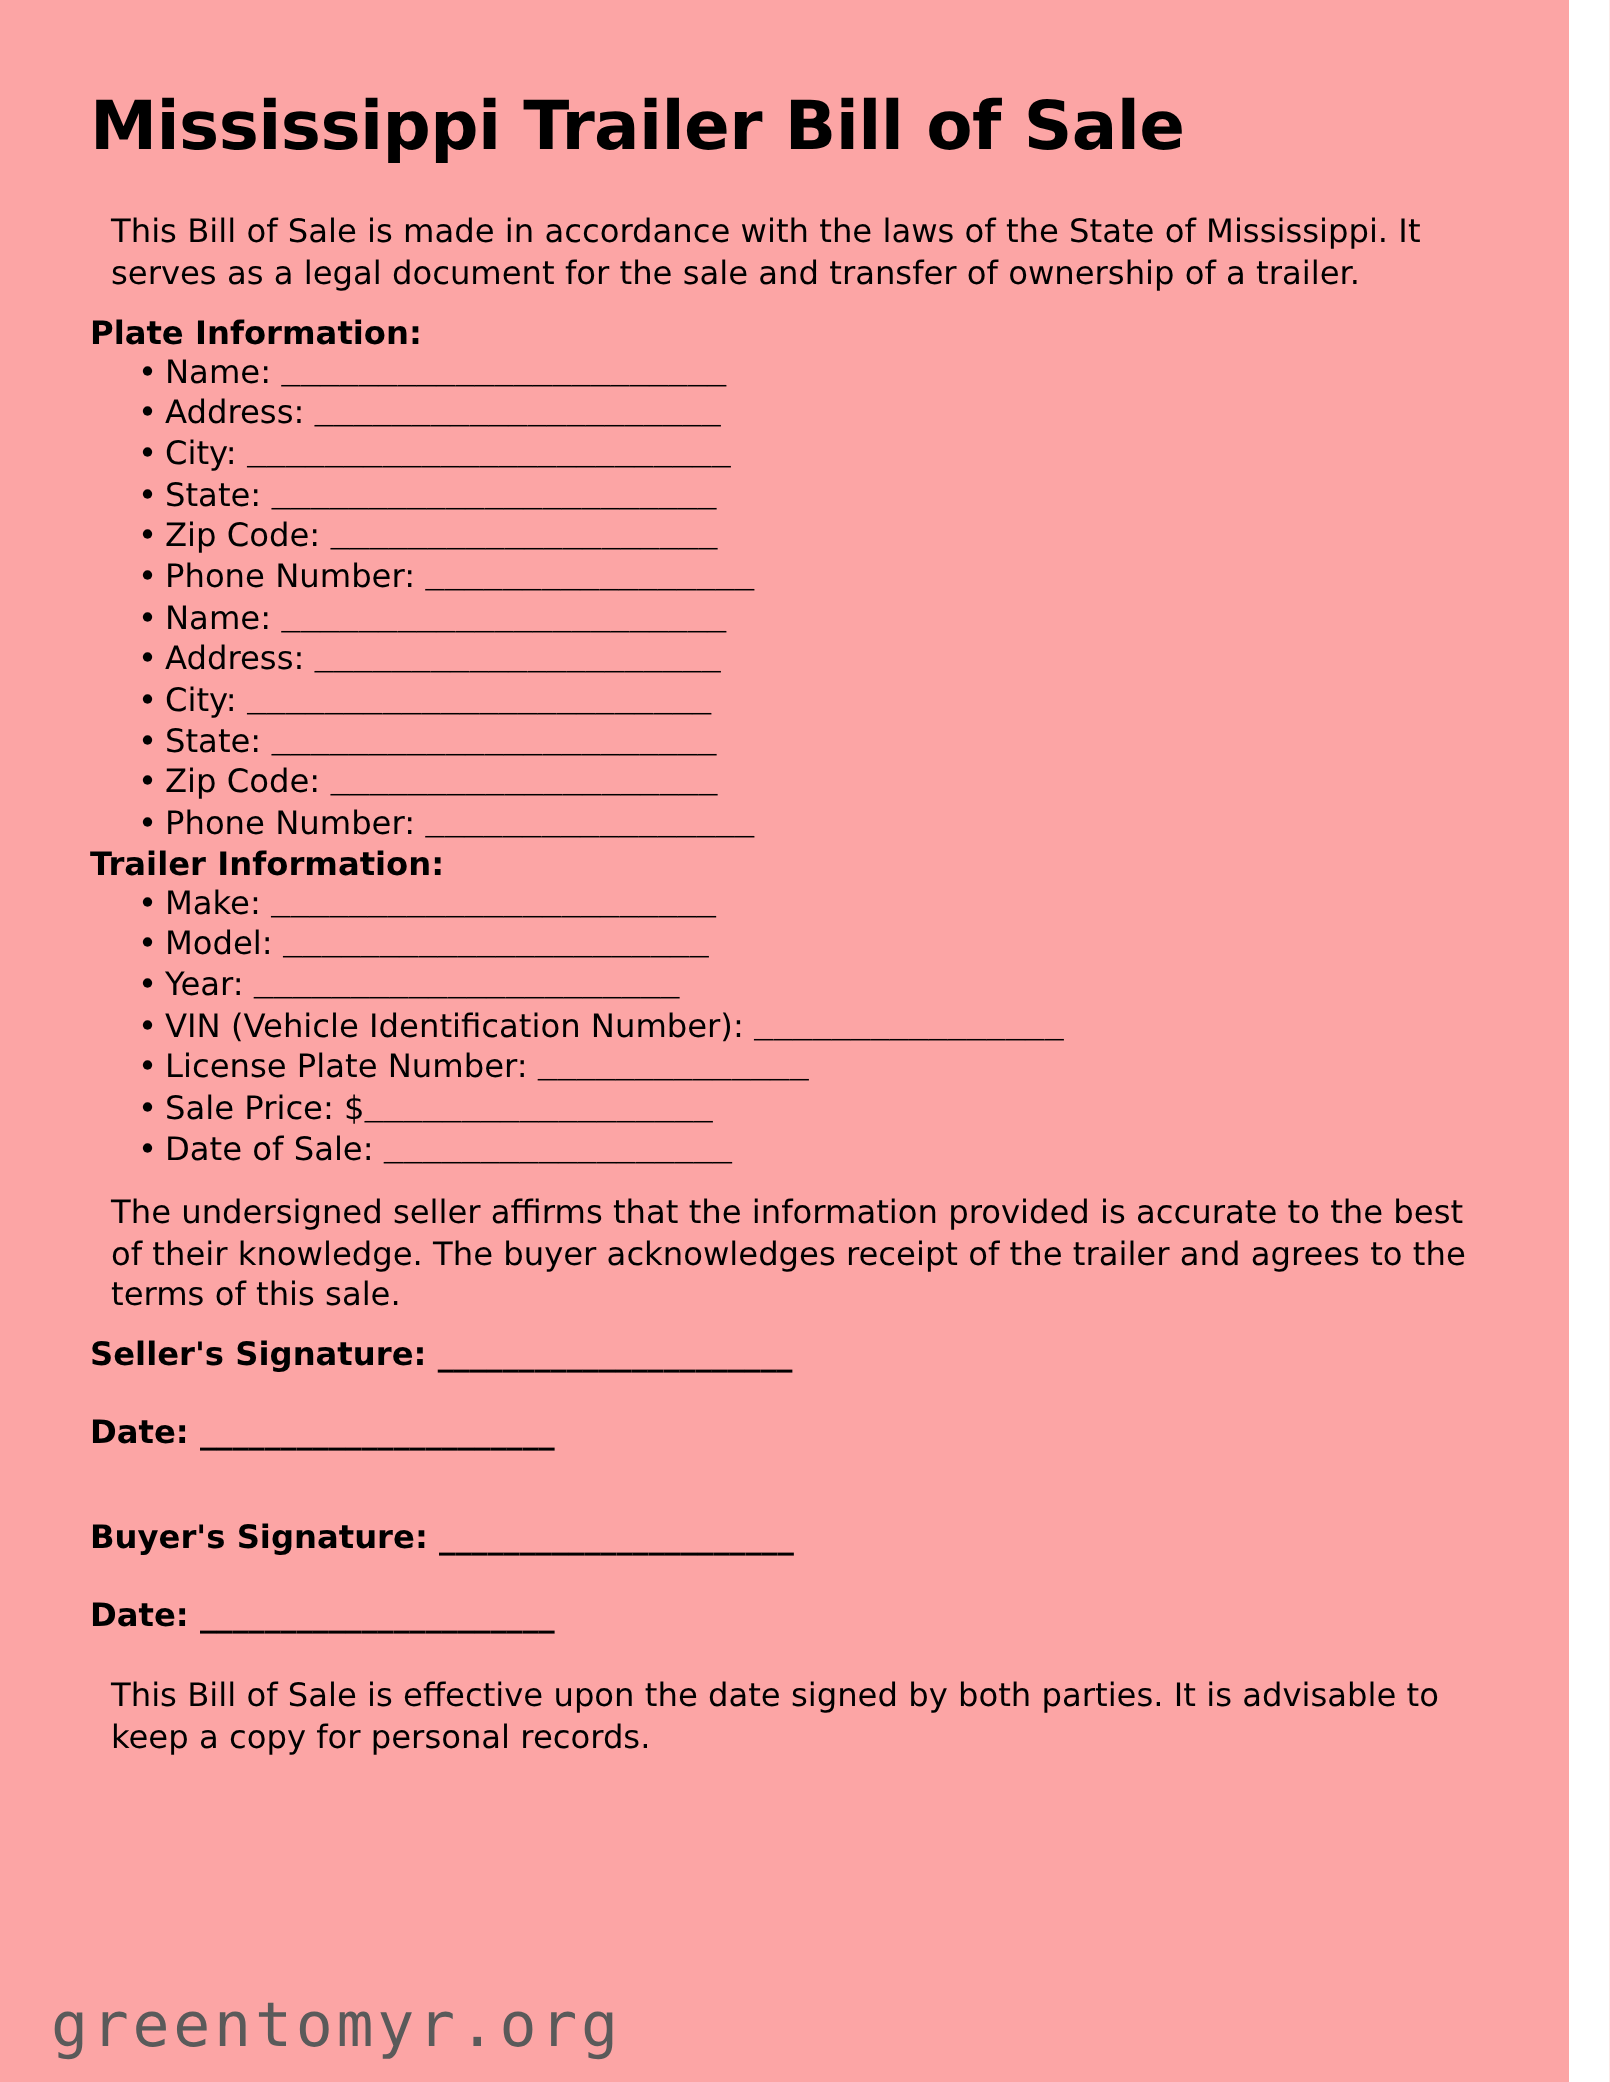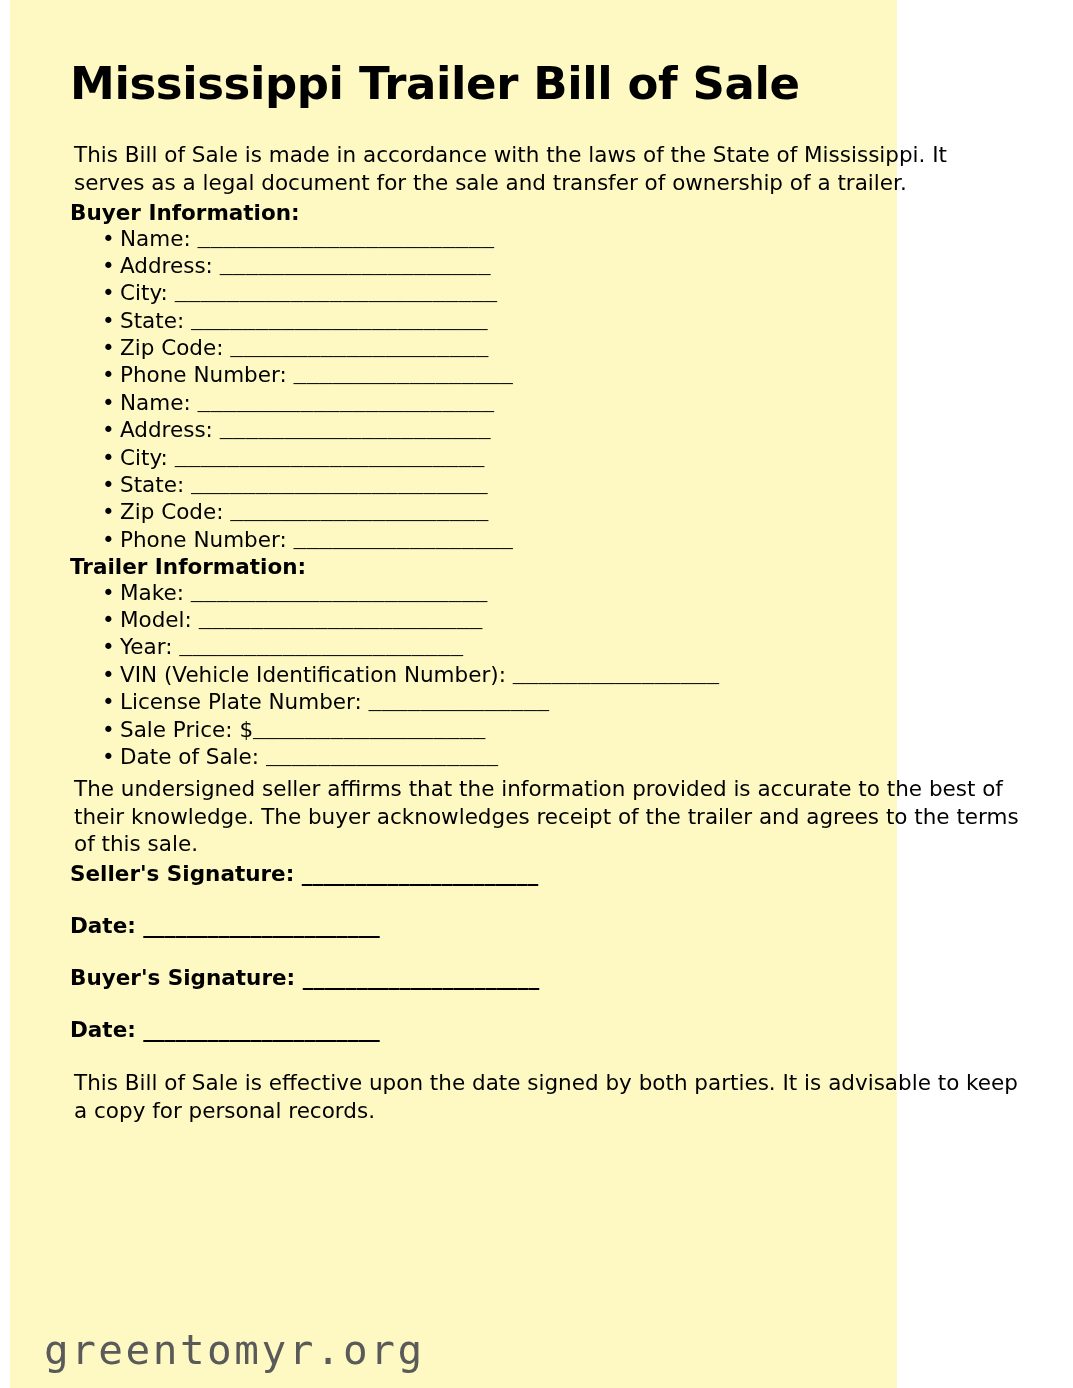--- a/index.html
+++ b/index.html
@@ -11,46 +11,46 @@
   body {
     width: 1073px;
     height: 1388px;
     position: relative;
     font-family: "DejaVu Sans", "Liberation Sans", sans-serif;
     color: #000000;
     overflow: hidden;
   }
   .page {
     position: absolute;
-    left: 10px;
+    left: 0;
     top: 0;
-    width: 887px;
+    width: 1046px;
     height: 1388px;
-    background: #fef9c3;
+    background: #fca5a5;
   }
   .content {
     position: absolute;
     left: 60px;
     top: 60px;
     width: 955px;
   }
 
   h1.doc-title {
     font-size: 45px;
     font-weight: bold;
     letter-spacing: -0.4px;
     line-height: 1.05;
     margin: 0 0 34px 0;
     font-family: "DejaVu Sans", "Liberation Sans", sans-serif;
   }
 
   p.body-para {
     font-size: 21.5px;
     line-height: 1.27;
-    margin: 4px;
+    margin: 14px;
     font-weight: normal;
   }
 
   h2.section-heading {
     font-size: 21.5px;
     font-weight: bold;
     margin: 0;
     line-height: 1.2;
   }
 
@@ -100,21 +100,21 @@
 </head>
 <body>
 
 <div class="page">
   <div class="content">
 
     <h1 class="doc-title">Mississippi Trailer Bill of Sale</h1>
 
     <p class="body-para">This Bill of Sale is made in accordance with the laws of the State of Mississippi. It serves as a legal document for the sale and transfer of ownership of a trailer.</p>
 
-    <h2 class="section-heading spacer-heading-top">Buyer Information:</h2>
+    <h2 class="section-heading spacer-heading-top">Plate Information:</h2>
     <ul class="field-list spacer-list-top">
       <li>
         <span class="bullet">•</span><span class="field-label">Name: </span><span class="field-blank">_______________________</span>
       </li>
       <li>
         <span class="bullet">•</span><span class="field-label">Address: </span><span class="field-blank">_____________________</span>
       </li>
       <li>
         <span class="bullet">•</span><span class="field-label">City: </span><span class="field-blank">_________________________</span>
       </li>
@@ -179,21 +179,21 @@
     </ul>
 
     <p class="body-para spacer-para-top">The undersigned seller affirms that the information provided is accurate to the best of their knowledge. The buyer acknowledges receipt of the trailer and agrees to the terms of this sale.</p>
 
     <div class="sig-line" style="">
       <span>Seller's Signature: </span><span>______________________</span>
     </div>
     <div class="sig-line" style="margin-top:26px;">
       <span>Date: </span><span>______________________</span>
     </div>
-    <div class="sig-line" style="margin-top:26px;">
+    <div class="sig-line" style="margin-top:44px;">
       <span>Buyer's Signature: </span><span>______________________</span>
     </div>
     <div class="sig-line" style="margin-top:26px;">
       <span>Date: </span><span>______________________</span>
     </div>
 
     <p class="body-para" style="margin-top:27px;">This Bill of Sale is effective upon the date signed by both parties. It is advisable to keep a copy for personal records.</p>
 
   </div>
 

